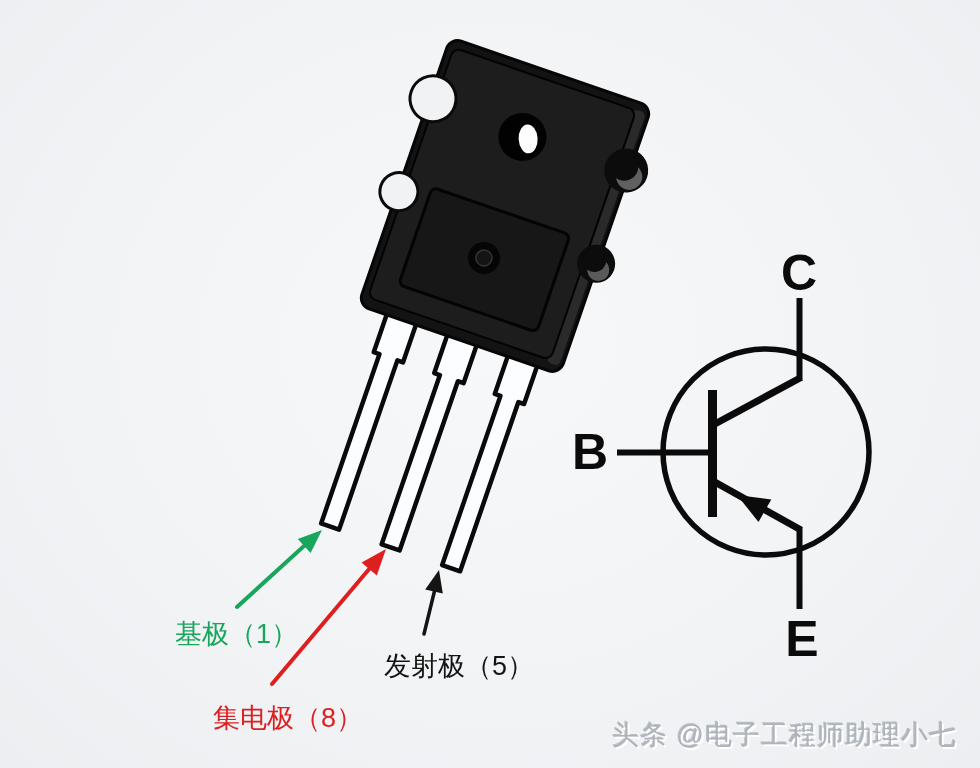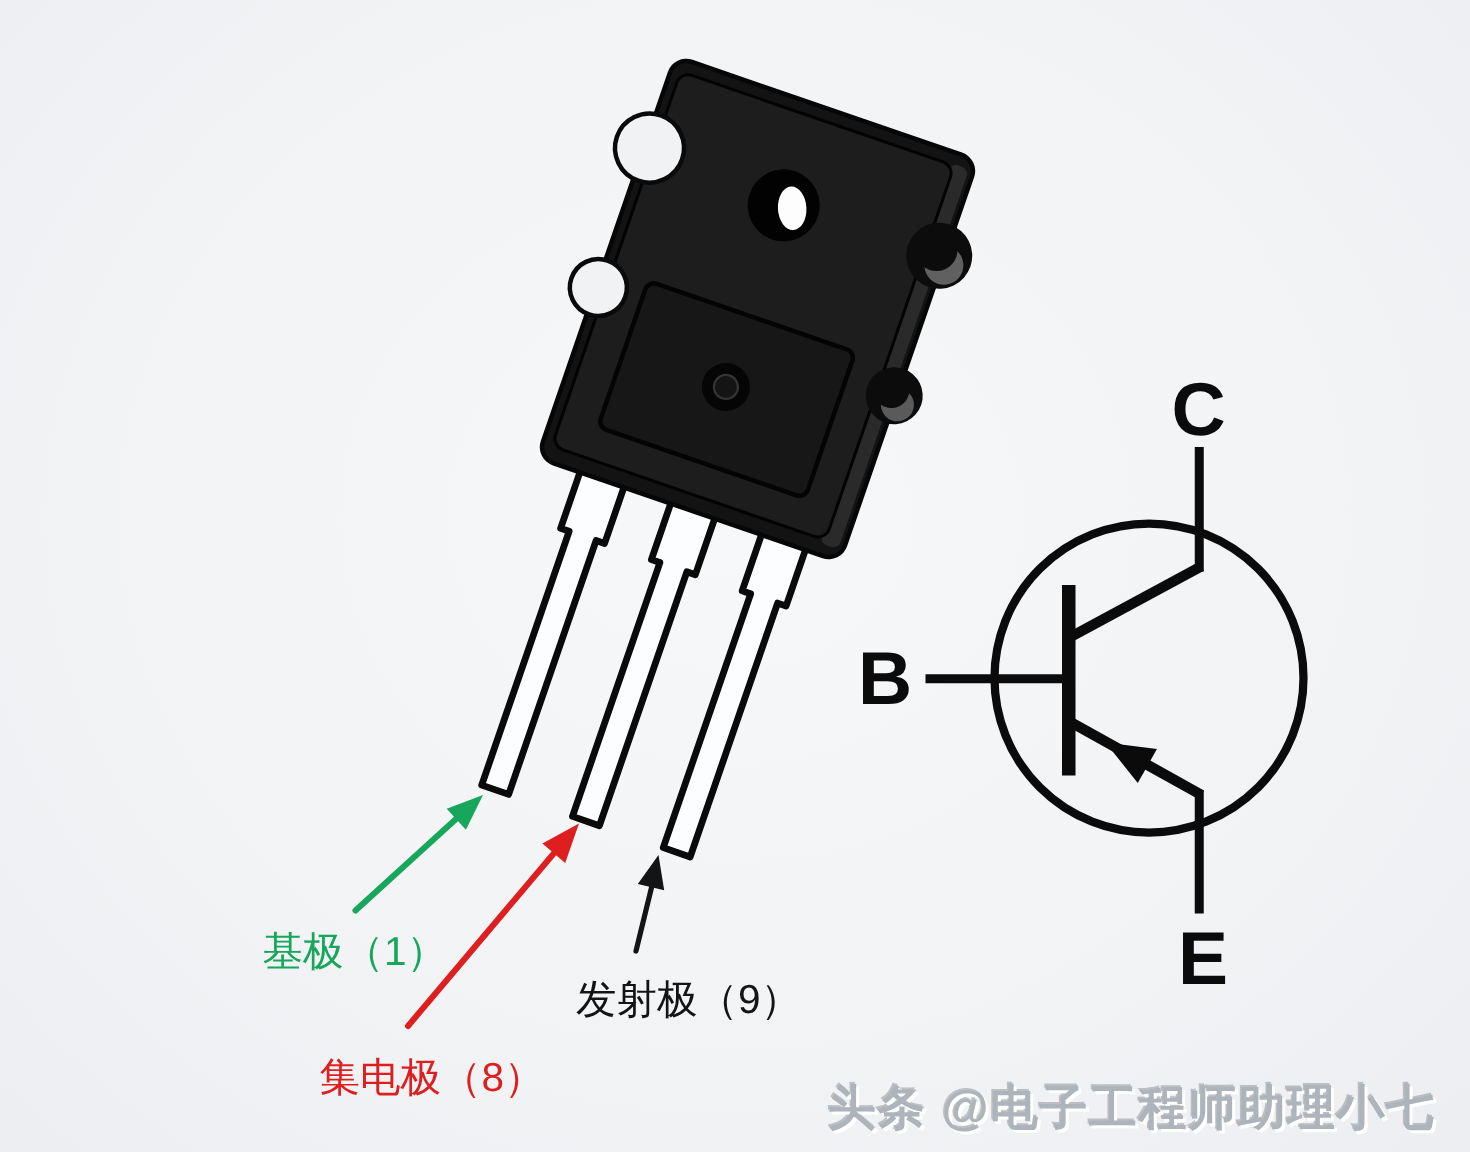--- a/index.html
+++ b/index.html
@@ -25,22 +25,22 @@
     font-size: 50px;
     font-weight: 700;
     color: #0b0b0b;
     transform: translateX(-50%);
     line-height: 1;
   }
   .watermark {
     position: absolute;
     top: 717px;
     right: 23px;
-    font-size: 32px;
-    font-weight: 700;
+    font-size: 27px;
+    font-weight: 400;
     letter-spacing: 1px;
     white-space: nowrap;
     text-shadow: 2px 2px 0 #ffffff, -1px -1px 0 rgba(125,130,138,0.45);
   }
 </style>
 </head>
 <body>
 
 <div class="canvas">
 
@@ -108,21 +108,21 @@
       <line x1="713" y1="481" x2="801" y2="530" stroke-width="7"></line>
       <line x1="799.5" y1="527" x2="799.5" y2="609" stroke-width="6"></line>
       <polygon points="737,495 771.3,499.4 758.5,522" fill="#0b0b0b" stroke="none"></polygon>
     </g>
   </svg>
 
   <div class="lbl" style="left: 175px; top: 616px; color: rgb(24, 165, 92);">基极（1）</div>
 
   <div class="lbl" style="left: 213px; top: 700px; color: rgb(221, 31, 31);">集电极（8）</div>
 
-  <div class="lbl" style="left: 384px; top: 648px; color: rgb(20, 20, 20);">发射极（9）</div>
+  <div class="lbl" style="left: 384px; top: 648px; color: rgb(20, 20, 20);">发射极（5）</div>
 
   <div class="term" style="left:799px; top:248px;">C</div>
 
   <div class="term" style="left:590px; top:427px;">B</div>
 
   <div class="term" style="left:802px; top:614px;">E</div>
 
   <div class="watermark" style="color: rgb(174, 180, 188);">头条 @电子工程师助理小七</div>
 </div>
 

